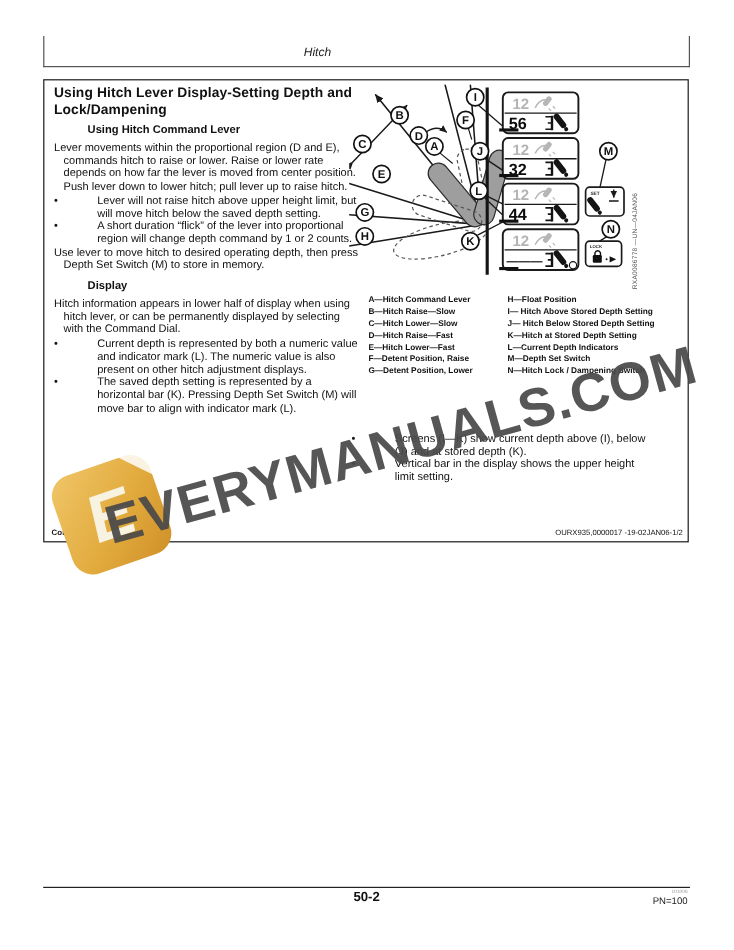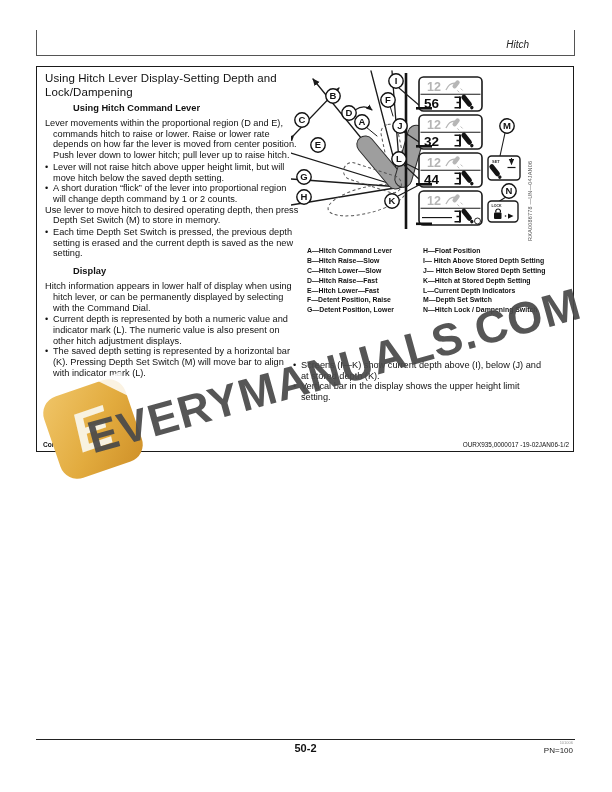--- a/index.html
+++ b/index.html
@@ -1,36 +1,36 @@
 <!DOCTYPE html>
 <html><head>
 <meta charset="utf-8">
 <style>
   html,body{margin:0;padding:0;}
   body{
     width:612px;height:792px;position:relative;background:#ffffff;
     font-family:"Liberation Sans", sans-serif;color:#111;overflow:hidden;
   }
   
-  .hdr-title{position:absolute;left:0;top:39px;width:529px;text-align:right;
+  .hdr-title{position:absolute;left:0;top:39px;width:529px;text-align:center;
     font-size:10px;font-style:italic;color:#222;}
   .hline{position:absolute;left:36px;top:55px;width:539px;height:1px;background:#555;}
   .vtickL{position:absolute;left:36px;top:30px;width:1px;height:26px;background:#555;}
   .vtickR{position:absolute;left:574px;top:30px;width:1px;height:26px;background:#555;}
 
   
   .doc{position:absolute;left:36px;top:66px;width:538px;height:386px;
     border:1.5px solid #1a1a1a;background:#fff;box-sizing:border-box;}
   .title{position:absolute;left:8px;top:5px;width:260px;font-size:11.5px;
-    font-weight:normal;line-height:13.5px;letter-spacing:.1px;}
+    font-weight:bold;line-height:13.5px;letter-spacing:.1px;}
   .leftcol{position:absolute;left:8px;top:36px;width:256px;}
   .h2{font-size:9.3px;font-weight:bold;margin:7px 0 5px 0;padding-left:28px;}
   .h2.first{margin-top:0;}
   .p{font-size:9.2px;line-height:10.7px;padding-left:8px;text-indent:-8px;margin:0 0 1px 0;}
-  .bul{display:flex;font-size:9.2px;line-height:10.7px;}
+  .bul{display:flex;font-size:9.2px;line-height:10.7px;gap:28px;}
   .bul .dot{width:8px;flex:0 0 8px;}
   .bul .dot::before{content:"\2022";}
   .bul .bt{flex:1;}
 
   
   .legend{position:absolute;top:180px;font-size:6.9px;font-weight:bold;line-height:8.3px;}
   .lg1{left:270px;width:114px;}
   .lg2{left:386px;width:124px;}
   .lgi{padding-left:13px;text-indent:-13px;margin-bottom:1.6px;}
 
@@ -86,24 +86,20 @@
     <div class="bul">
         <span class="dot"></span>
         <span class="bt">Lever will not raise hitch above upper height limit, but will move hitch below the saved depth setting.</span>
       </div>
     <div class="bul">
         <span class="dot"></span>
         <span class="bt">A short duration “flick” of the lever into proportional region will change depth command by 1 or 2 counts.</span>
       </div>
 
     <div class="p">Use lever to move hitch to desired operating depth, then press Depth Set Switch (M) to store in memory.</div>
-    <div class="bul">
-        <span class="dot"></span>
-        <span class="bt">Each time Depth Set Switch is pressed, the previous depth setting is erased and the current depth is saved as the new setting.</span>
-      </div>
 
     <div class="h2">Display</div>
     <div class="p">Hitch information appears in lower half of display when using hitch lever, or can be permanently displayed by selecting with the Command Dial.</div>
     <div class="bul">
         <span class="dot"></span>
         <span class="bt">Current depth is represented by both a numeric value and indicator mark (L). The numeric value is also present on other hitch adjustment displays.</span>
       </div>
     <div class="bul">
         <span class="dot"></span>
         <span class="bt">The saved depth setting is represented by a horizontal bar (K). Pressing Depth Set Switch (M) will move bar to align with indicator mark (L).</span>

